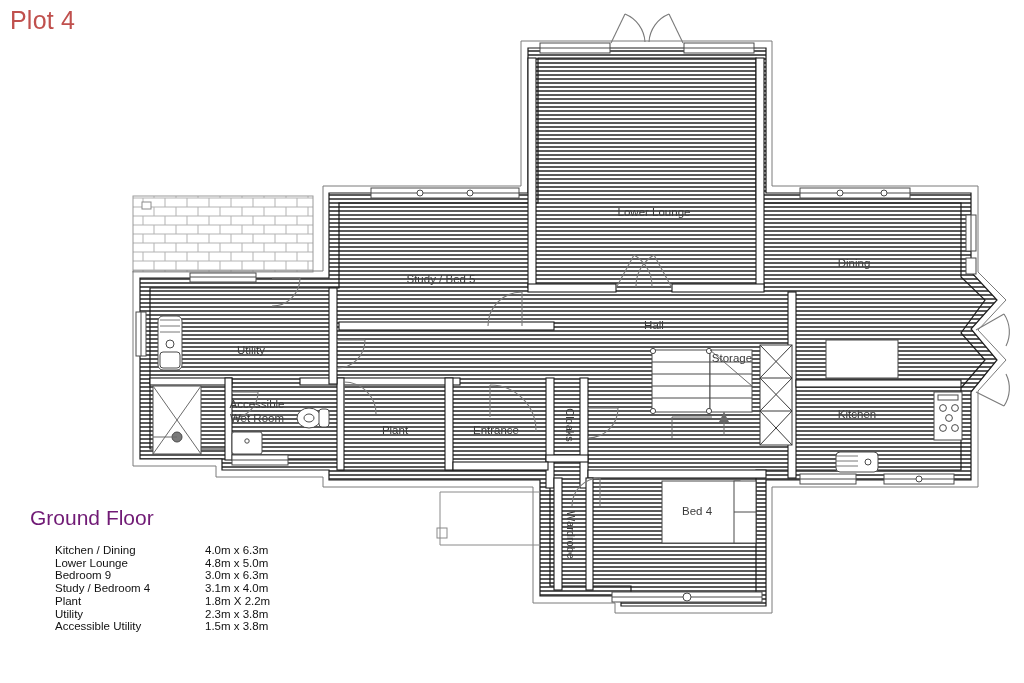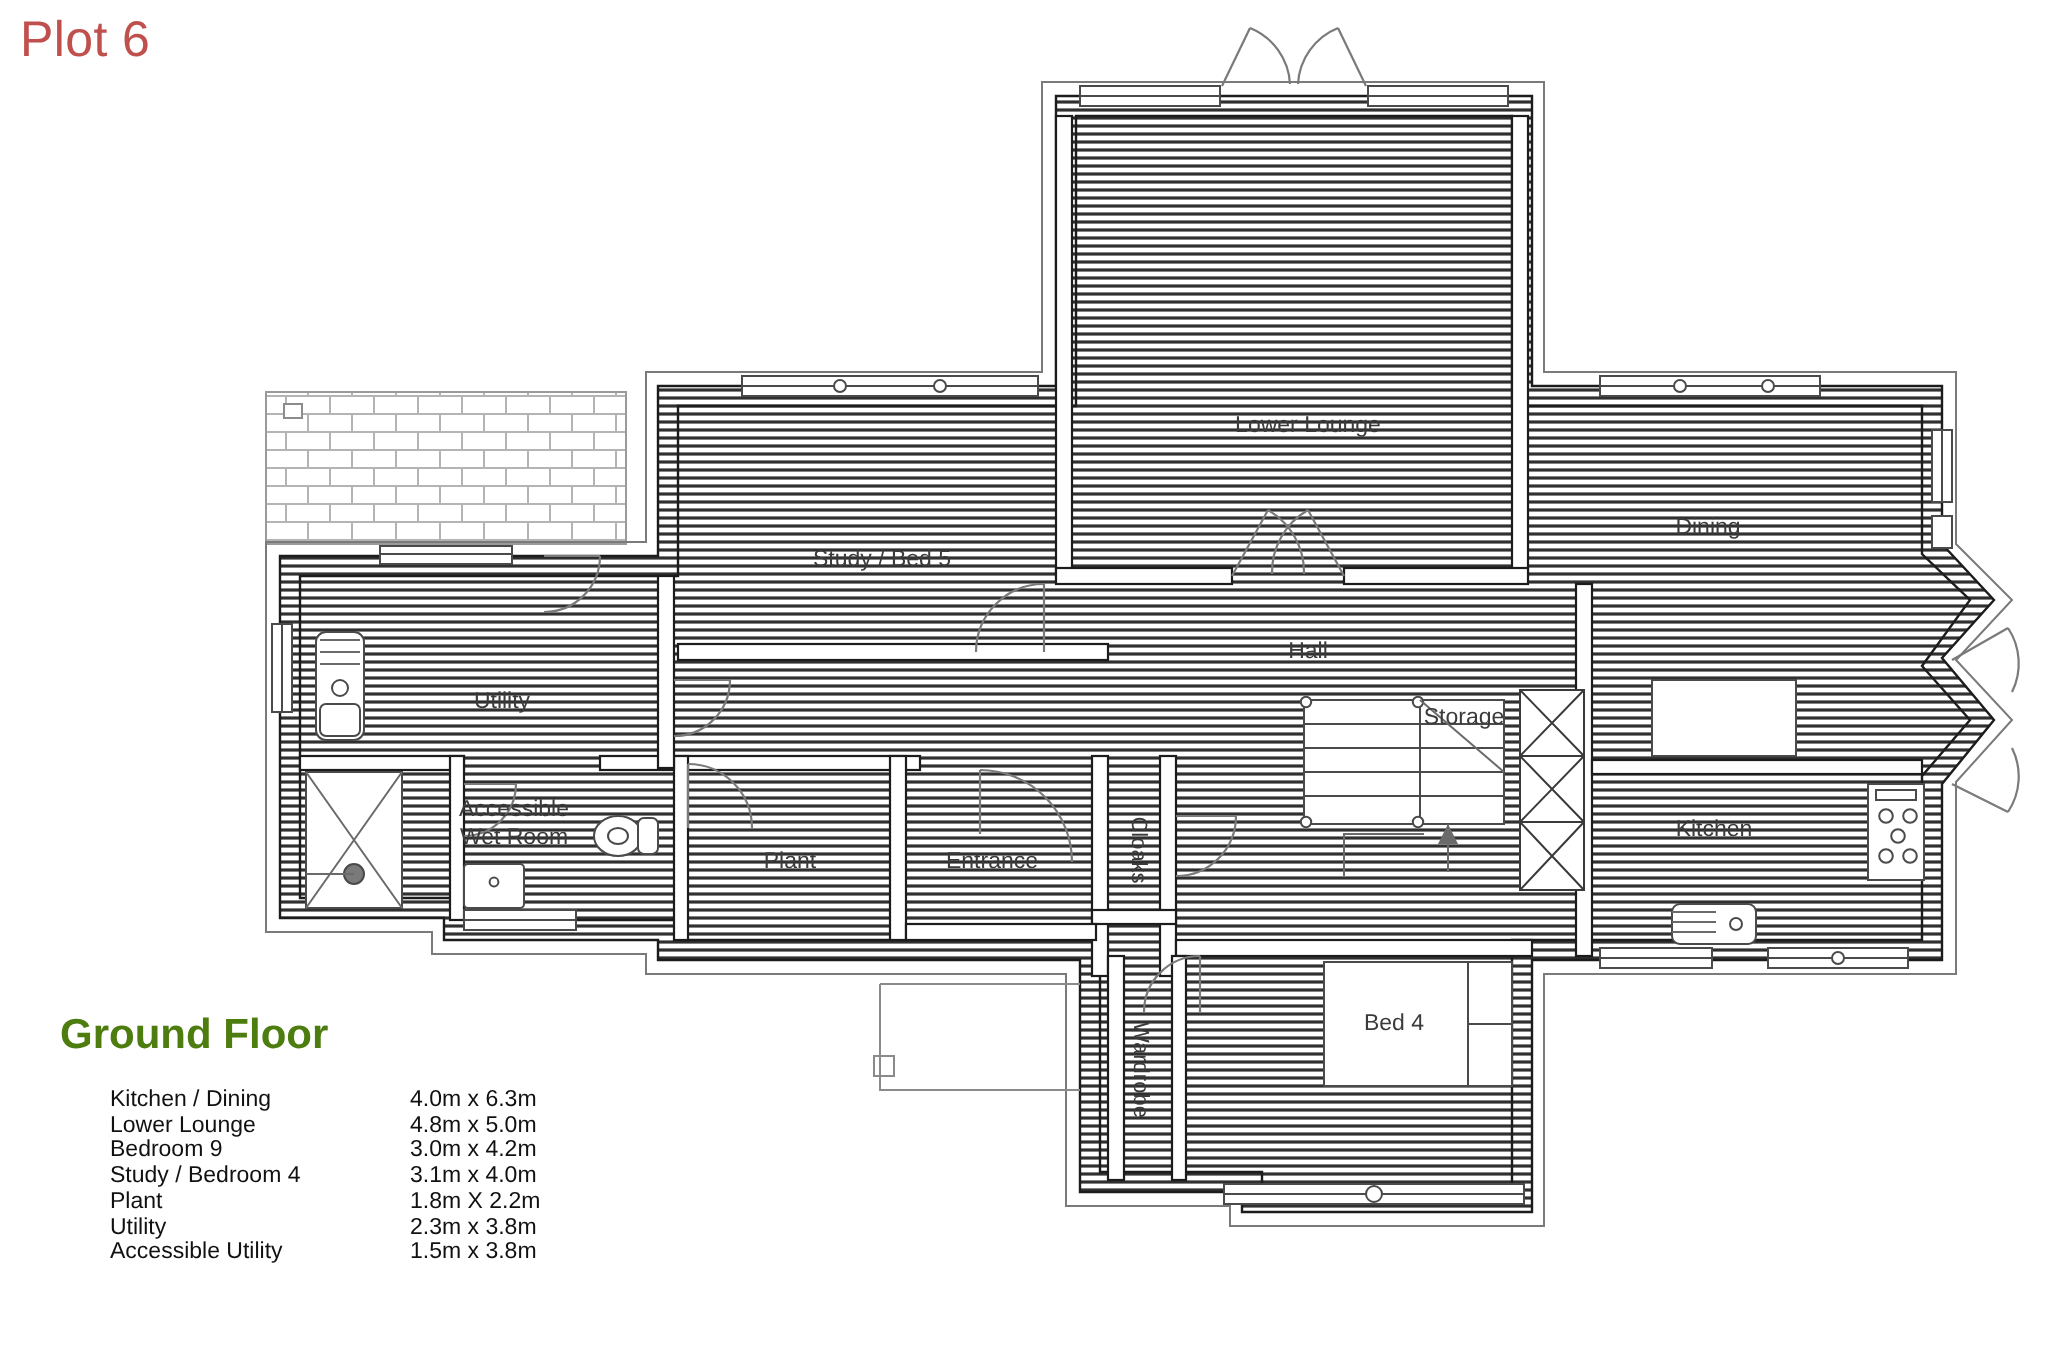--- a/index.html
+++ b/index.html
@@ -27,22 +27,22 @@
     font-size: 25px;
     color: #c0504d;
     font-family: "Liberation Sans", sans-serif;
     letter-spacing: 0.2px;
   }
   .floor-title {
     position: absolute;
     left: 30px;
     top: 506px;
     font-size: 21px;
-    font-weight: bold;
-    color: #4d7c0f;
+    font-weight: normal;
+    color: #701a75;
     font-family: "Liberation Sans", sans-serif;
   }
   .schedule {
     position: absolute;
     left: 30px;
     top: 544px;
     font-size: 11.5px;
     color: #111;
     font-family: "Liberation Sans", sans-serif;
     border-collapse: collapse;
@@ -62,21 +62,21 @@
     fill: #3b3b3b;
     text-anchor: middle;
   }
   text.room.small { font-size: 11px; }
 </style>
 </head>
 <body>
 
 <div id="plan-root">
 
-  <div class="plot-title">Plot 6</div>
+  <div class="plot-title">Plot 4</div>
 
   <svg id="plan-svg" width="1024" height="683" viewBox="0 0 1024 683">
 
     <defs>
       <pattern id="brickPattern" width="22" height="18" patternUnits="userSpaceOnUse">
         <rect width="22" height="18" fill="#ffffff"></rect>
         <path d="M0 0 H22 M0 9 H22 M0 18 H22" stroke="#b4b4b4" stroke-width="1"></path>
         <path d="M11 0 V9 M0 9 V18 M22 9 V18" stroke="#b4b4b4" stroke-width="1"></path>
       </pattern>
       <pattern id="wallHatch" width="4" height="4" patternUnits="userSpaceOnUse">
@@ -332,21 +332,21 @@
         <tr>
           <td class="name">Kitchen / Dining</td>
           <td class="dims">4.0m x 6.3m</td>
         </tr>
         <tr>
           <td class="name">Lower Lounge</td>
           <td class="dims">4.8m x 5.0m</td>
         </tr>
         <tr>
           <td class="name">Bedroom 9</td>
-          <td class="dims">3.0m x 4.2m</td>
+          <td class="dims">3.0m x 6.3m</td>
         </tr>
         <tr>
           <td class="name">Study / Bedroom 4</td>
           <td class="dims">3.1m x 4.0m</td>
         </tr>
         <tr>
           <td class="name">Plant</td>
           <td class="dims">1.8m X 2.2m</td>
         </tr>
         <tr>

